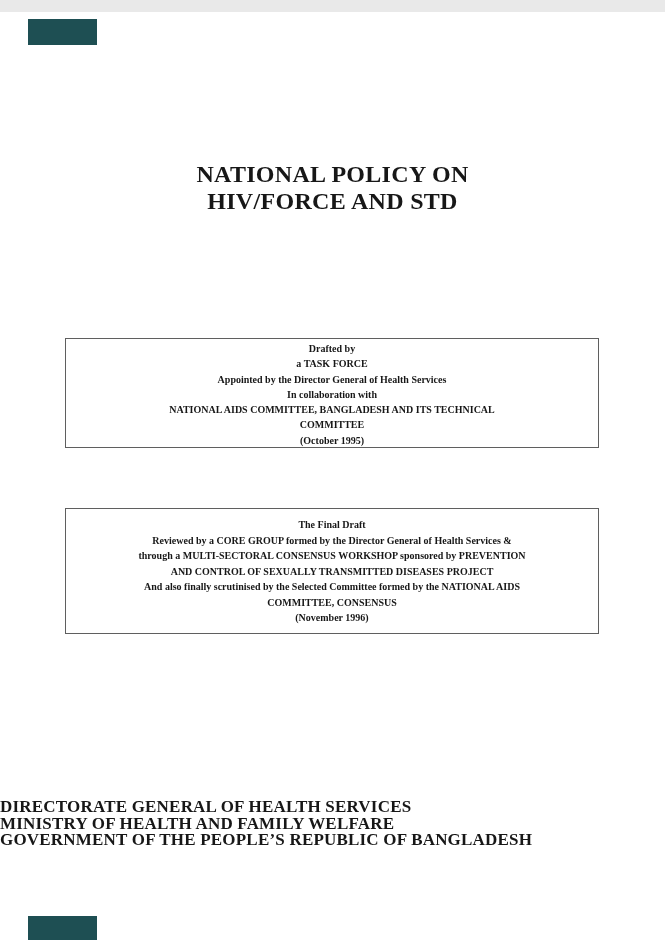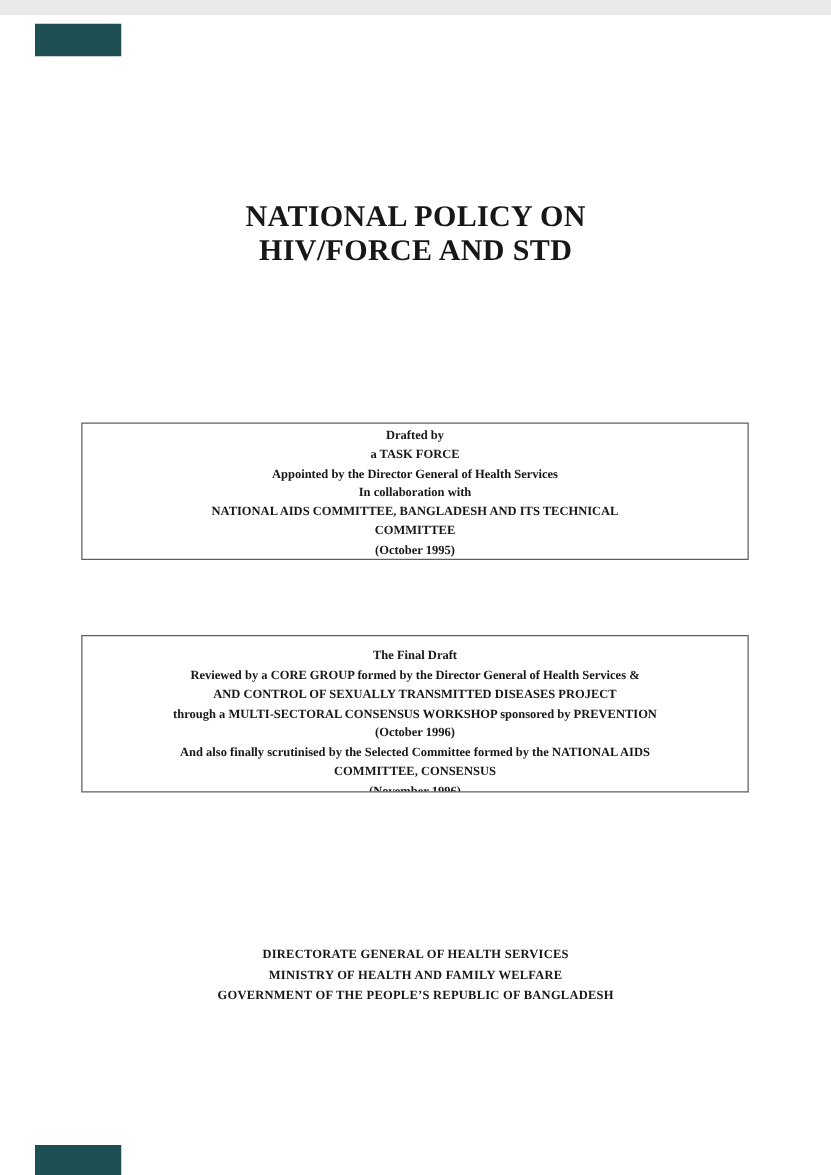--- a/index.html
+++ b/index.html
@@ -54,26 +54,26 @@
     padding-top: 2px;
   }
   .box-final {
     top: 496px;
     height: 126px;
     line-height: 15.55px;
     padding-top: 8px;
   }
   .publisher {
     position: absolute;
-    top: 744px;
+    top: 787px;
     left: 0;
     width: 100%;
-    text-align: center;
+    text-align: left;
     font-weight: bold;
-    font-size: 10px;
+    font-size: 17px;
     line-height: 16.5px;
     letter-spacing: 0.2px;
   }
   .publisher .ln { white-space: nowrap; }
 </style>
 </head>
 <body>
 
 <div class="page" style="background: rgb(255, 255, 255); color: rgb(23, 23, 23);">
 
@@ -90,23 +90,22 @@
     <div class="ln">Appointed by the Director General of Health Services</div>
     <div class="ln">In collaboration with</div>
     <div class="ln">NATIONAL AIDS COMMITTEE, BANGLADESH AND ITS TECHNICAL</div>
     <div class="ln">COMMITTEE</div>
     <div class="ln">(October 1995)</div>
   </div>
 
   <div class="text-box box-final" style="border-color: rgb(95, 95, 95);">
     <div class="ln">The Final Draft</div>
     <div class="ln">Reviewed by a CORE GROUP formed by the Director General of Health Services &amp;</div>
+    <div class="ln">through a MULTI-SECTORAL CONSENSUS WORKSHOP sponsored by PREVENTION</div>
     <div class="ln">AND CONTROL OF SEXUALLY TRANSMITTED DISEASES PROJECT</div>
-    <div class="ln">through a MULTI-SECTORAL CONSENSUS WORKSHOP sponsored by PREVENTION</div>
-    <div class="ln">(October 1996)</div>
     <div class="ln">And also finally scrutinised by the Selected Committee formed by the NATIONAL AIDS</div>
     <div class="ln">COMMITTEE, CONSENSUS</div>
     <div class="ln">(November 1996)</div>
   </div>
 
   <div class="publisher">
     <div class="ln">DIRECTORATE GENERAL OF HEALTH SERVICES</div>
     <div class="ln">MINISTRY OF HEALTH AND FAMILY WELFARE</div>
     <div class="ln">GOVERNMENT OF THE PEOPLE’S REPUBLIC OF BANGLADESH</div>
   </div>

